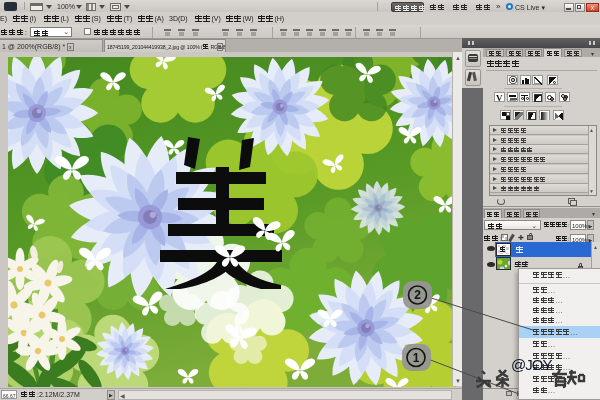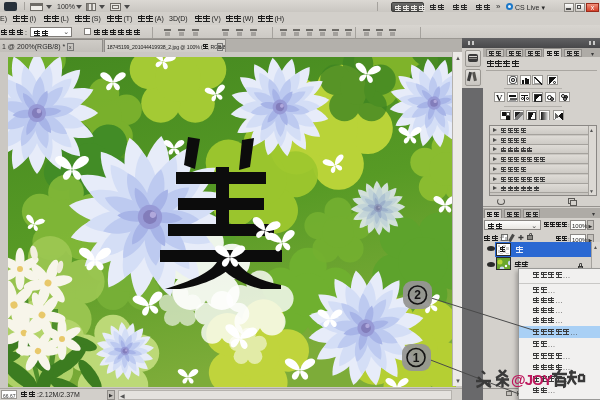--- a/index.html
+++ b/index.html
@@ -571,14 +571,14 @@
 <g transform="translate(25,1)">
 <path d="M4,0 c2,3 5,5 9,7 M11,0 c-2,3 -6,6 -10,8 M1,9.5 h13 M7.5,7 v10 M7,11 c-1.5,2 -3.5,3.5 -6,5 M8,11 c1.5,2 3.5,3.5 6,5"></path>
 </g>
 <g transform="translate(82,1)">
 <path d="M0,4 h15 M8,0 c-1,2 -3,5 -6,7 M4,8 h9 M4,8 v9 M13,8 v7 c0,1.5 -1,2 -2,2 M4,11.5 h9 M4,15 h9"></path>
 </g>
 <g transform="translate(97,1)">
 <path d="M2,2.5 h7 M5,0 L4,2.5 M0,7 h10 M4.5,2.5 c0,4 -1.5,8.5 -4,11.5 M5,7 c0.5,3 2,5.5 4,7.5 M12,5 h5 M12,5 v6 h5 v-6 M17,5 v6"></path>
 </g>
 </svg>
-<div class="abs" style="left:511px;top:371px;width:44px;font-size:15px;font-weight:bold;color:#be185d;letter-spacing:-1px">@JOY</div>
+<div class="abs" style="left:511px;top:356px;width:44px;font-size:15px;font-weight:normal;color:#0f172a;letter-spacing:-1px">@JOY</div>
 </div>
 
 </body></html>

